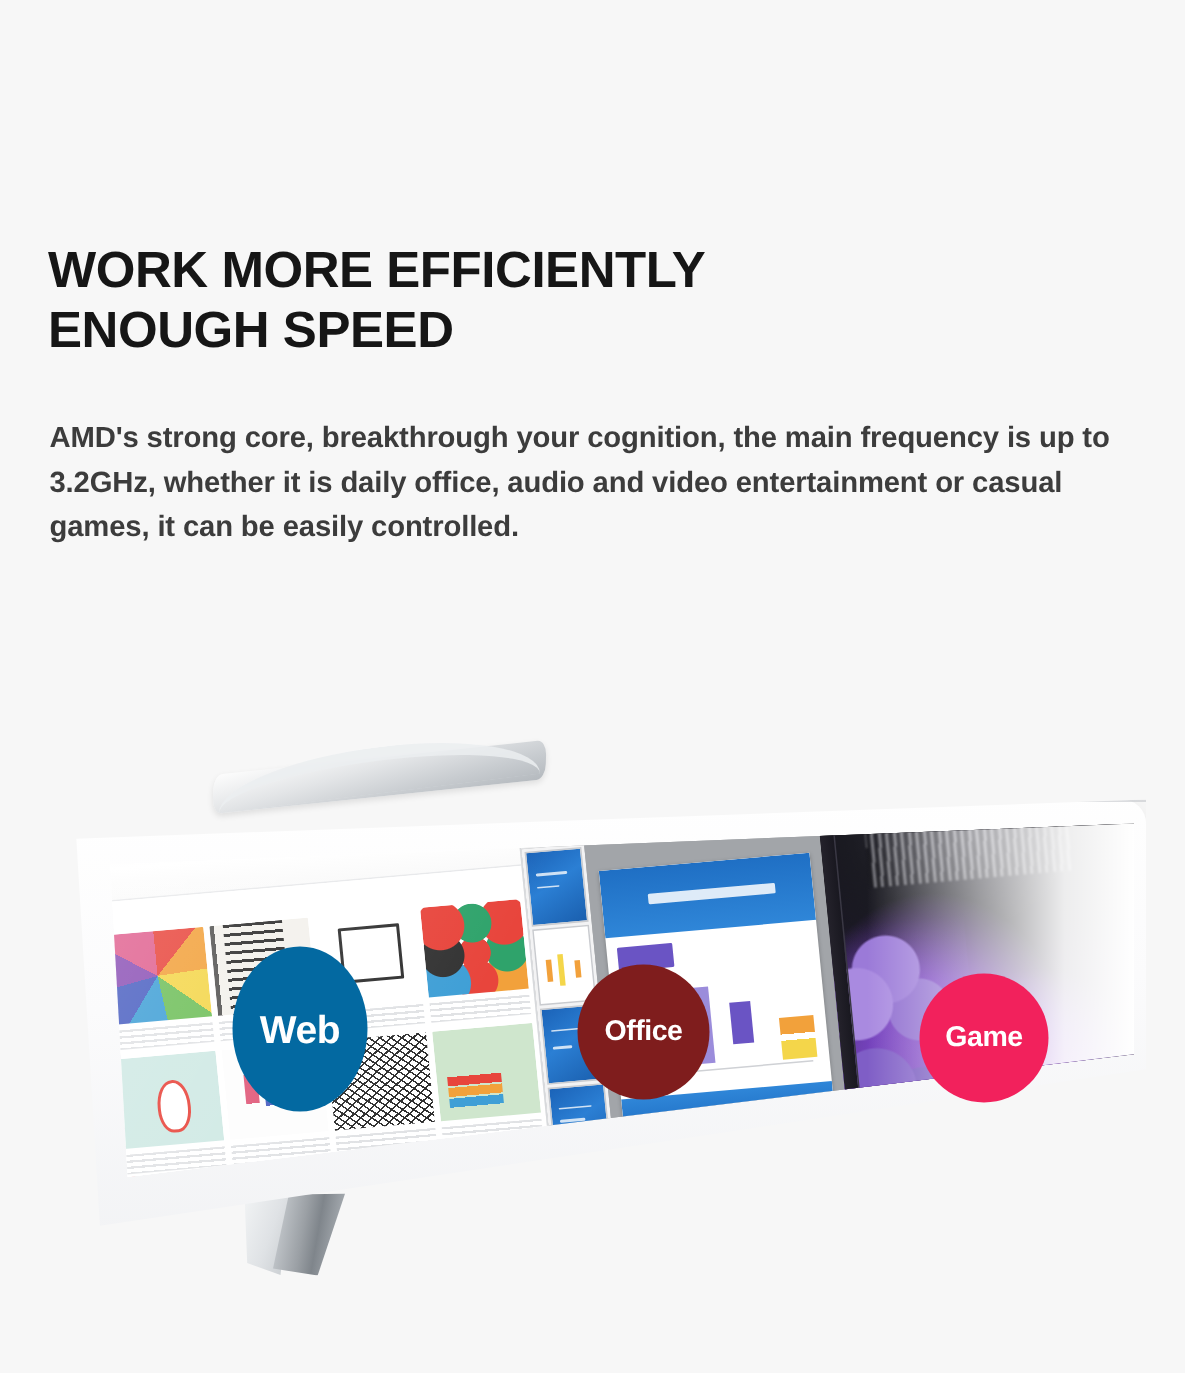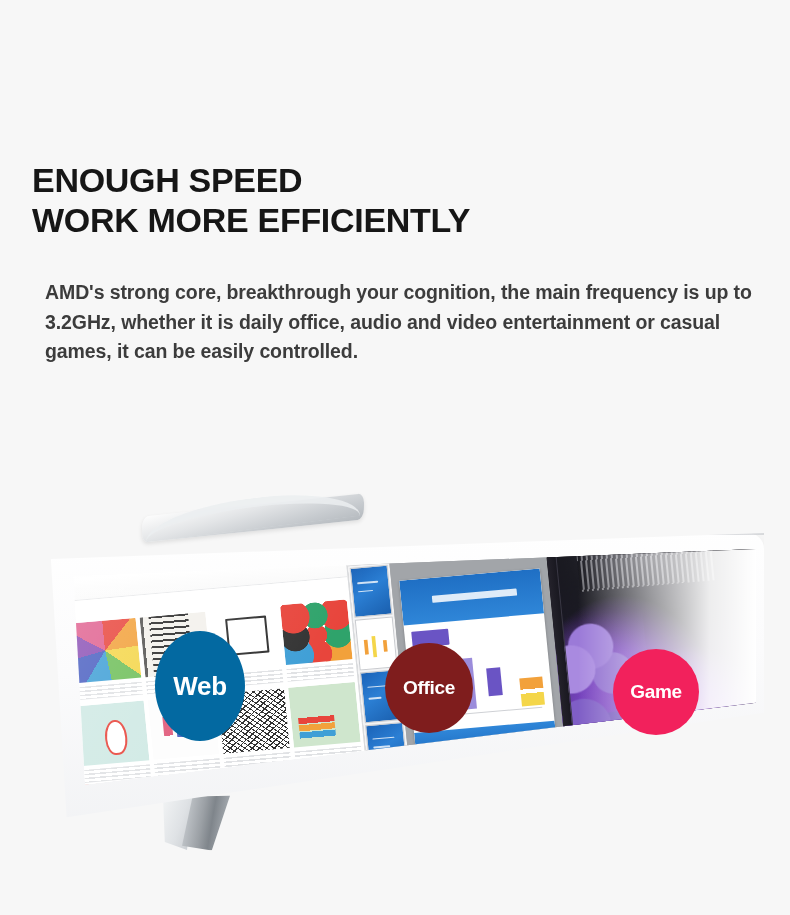--- a/index.html
+++ b/index.html
@@ -26,21 +26,21 @@
     font-size: 34px;
     font-weight: 800;
     letter-spacing: -0.3px;
     line-height: 1.18;
     color: #161616;
     margin: 0;
   }
   .headline .hl-line { display: block; }
 
   .body-copy {
-    margin: 38px 0 0 13px;
+    margin: 38px 0 0 1px;
     font-size: 19.5px;
     line-height: 1.52;
     color: #3c3c3c;
     font-weight: 600;
     width: 726px;
     letter-spacing: -0.1px;
   }
 
   
   .scene {
@@ -523,22 +523,22 @@
     height: 86px;
     background: #f2215c;
     font-size: 19px;
   }
 </style>
 </head>
 <body>
 
 <div class="copy-block">
   <h1 class="headline">
+    <span class="hl-line">WORK MORE EFFICIENTLY</span>
     <span class="hl-line">ENOUGH SPEED</span>
-    <span class="hl-line">WORK MORE EFFICIENTLY</span>
   </h1>
   <p class="body-copy">AMD's strong core, breakthrough your cognition, the main frequency is up to 3.2GHz, whether it is daily office, audio and video entertainment or casual games, it can be easily controlled.</p>
 </div>
 
 <div class="scene">
 
   <div class="stand-neck-side"></div>
   <div class="stand-neck"></div>
   <div class="stand-base">
     <div class="stand-base-inner"></div>

